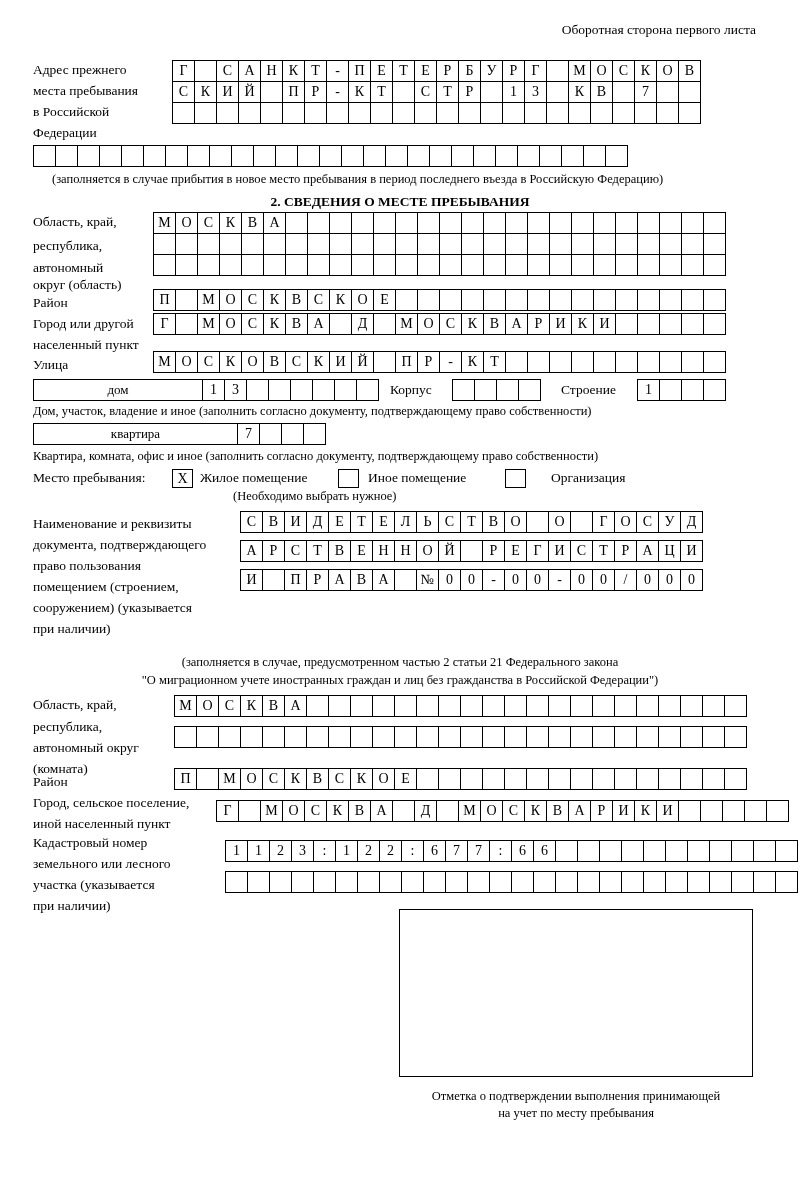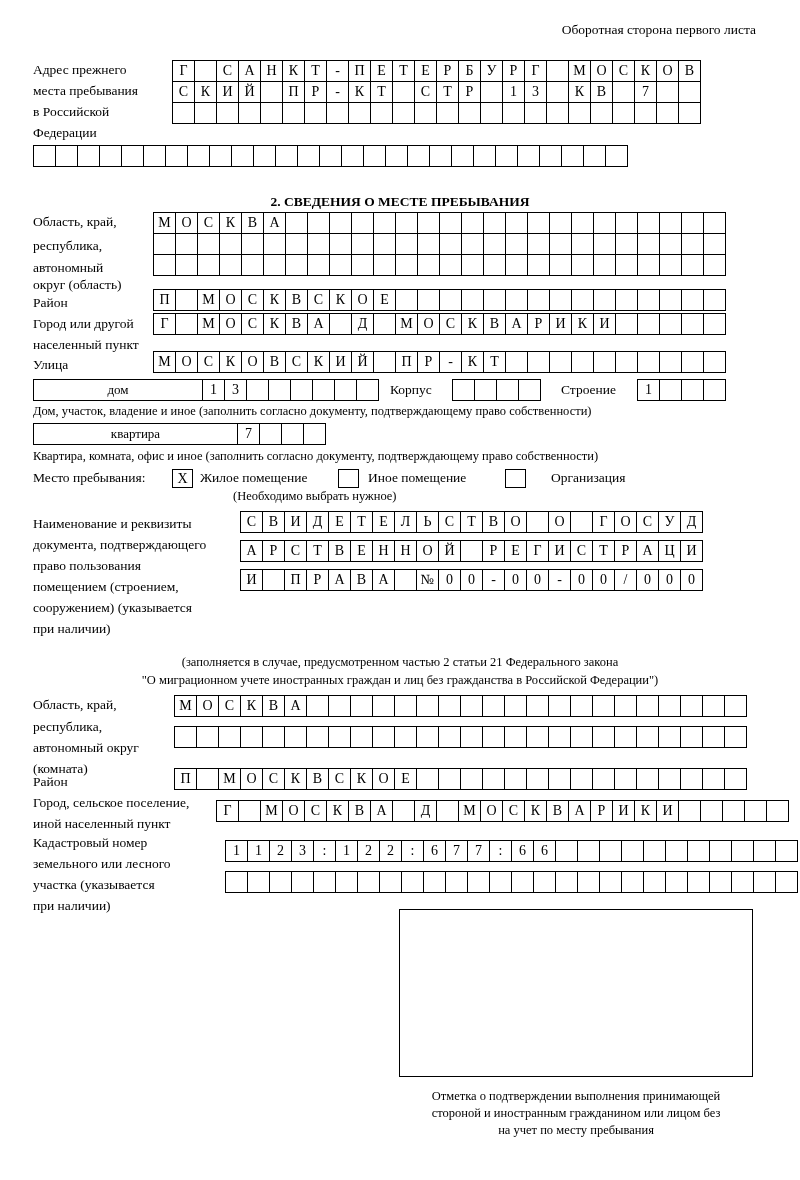--- a/index.html
+++ b/index.html
@@ -165,20 +165,21 @@
       <div class="bx"></div>
       <div class="bx"></div>
       <div class="bx"></div>
       <div class="bx"></div>
       <div class="bx"></div>
       <div class="bx"></div>
       <div class="bx"></div>
       <div class="bx"></div>
     </div>
 
+  <div class="note" style="left:52px;top:172px;">(заполняется в случае прибытия в новое место пребывания в период последнего въезда в Российскую Федерацию)</div>
 
   <div class="sec-title" style="left:0;top:194px;">2. СВЕДЕНИЯ О МЕСТЕ ПРЕБЫВАНИЯ</div>
 
   <div class="txtline" style="left:33px;top:214px;">Область, край,</div>
   <div class="txtline" style="left:33px;top:238px;">республика,</div>
   <div class="txtline" style="left:33px;top:260px;">автономный</div>
   <div class="txtline" style="left:33px;top:277px;">округ (область)</div>
 
   <div class="boxrow" id="s2reg-0" style="left:153px;top:212px;">
       <div class="bx">М</div>
@@ -664,17 +665,16 @@
       <div class="bx"></div>
       <div class="bx"></div>
       <div class="bx"></div>
       <div class="bx"></div>
       <div class="bx"></div>
     </div>
 
   <div class="bigbox" style="left:399px;top:909px;width:354px;height:168px;"></div>
   <div class="footnote" style="left:399px;top:1088px;width:354px;">
     <div>Отметка о подтверждении выполнения принимающей</div>
-    <div>стороной и иностранным гражданином или лицом без</div>
     <div>на учет по месту пребывания</div>
   </div>
 
 </div>
 
 </body></html>

